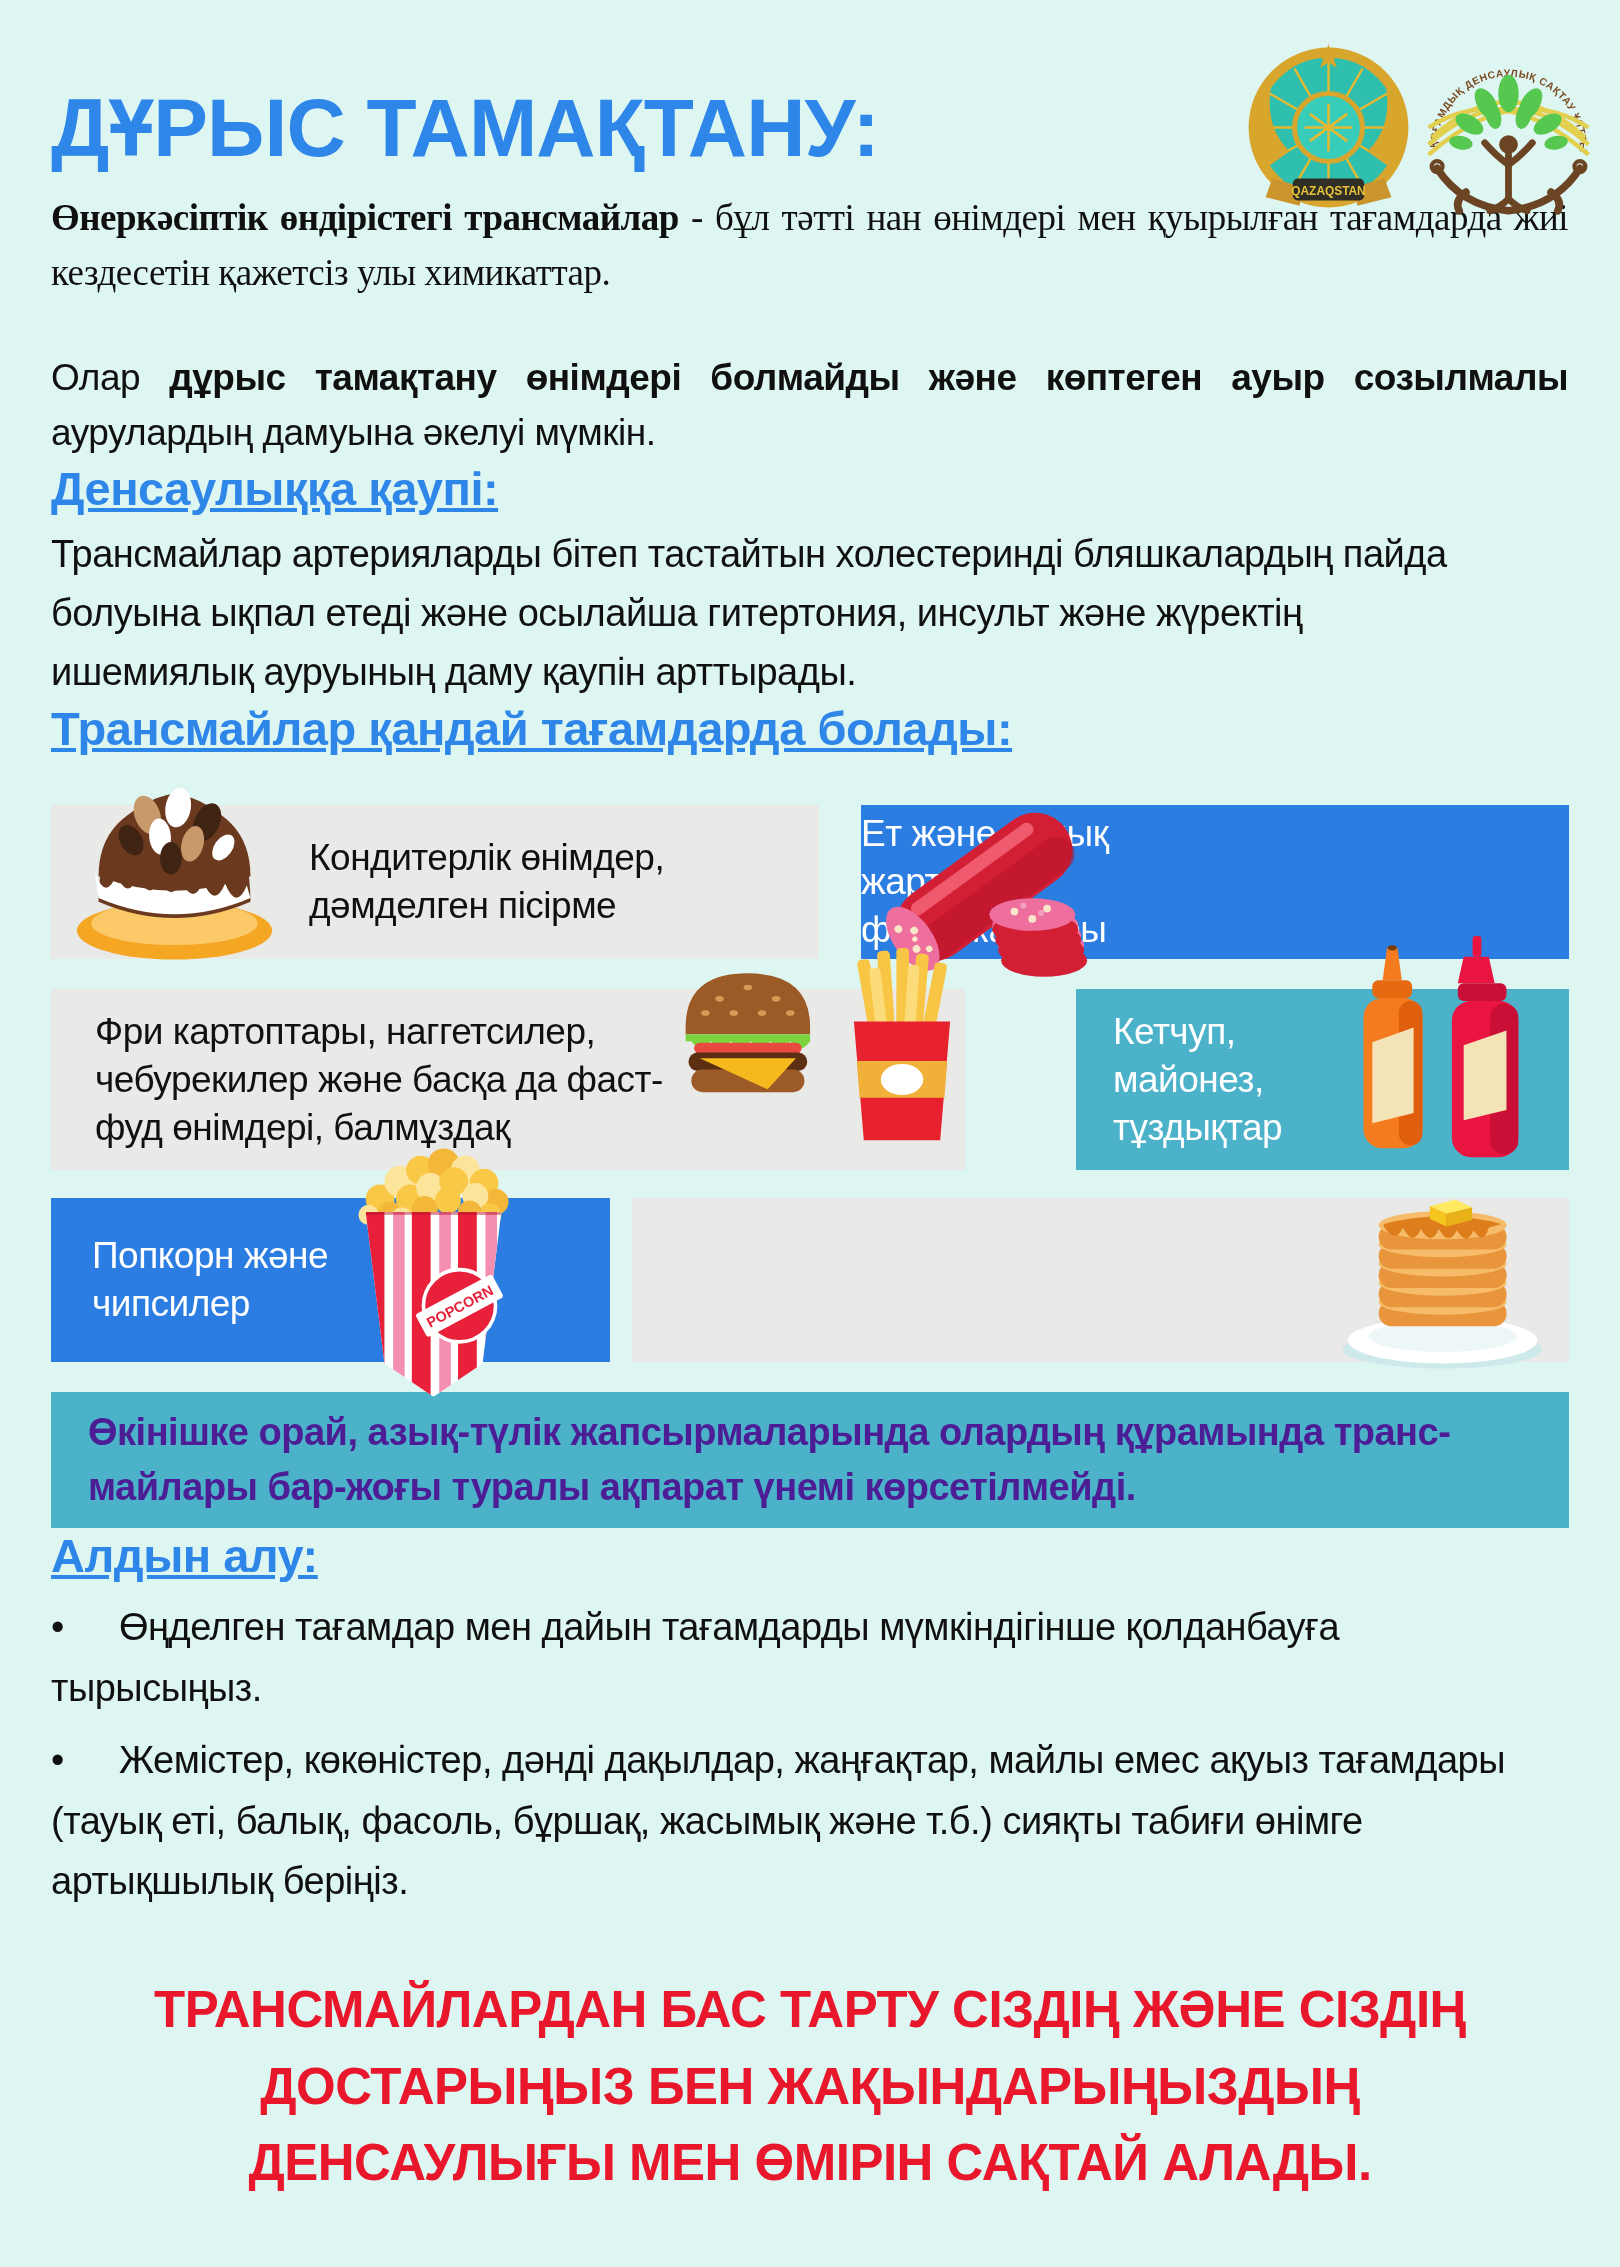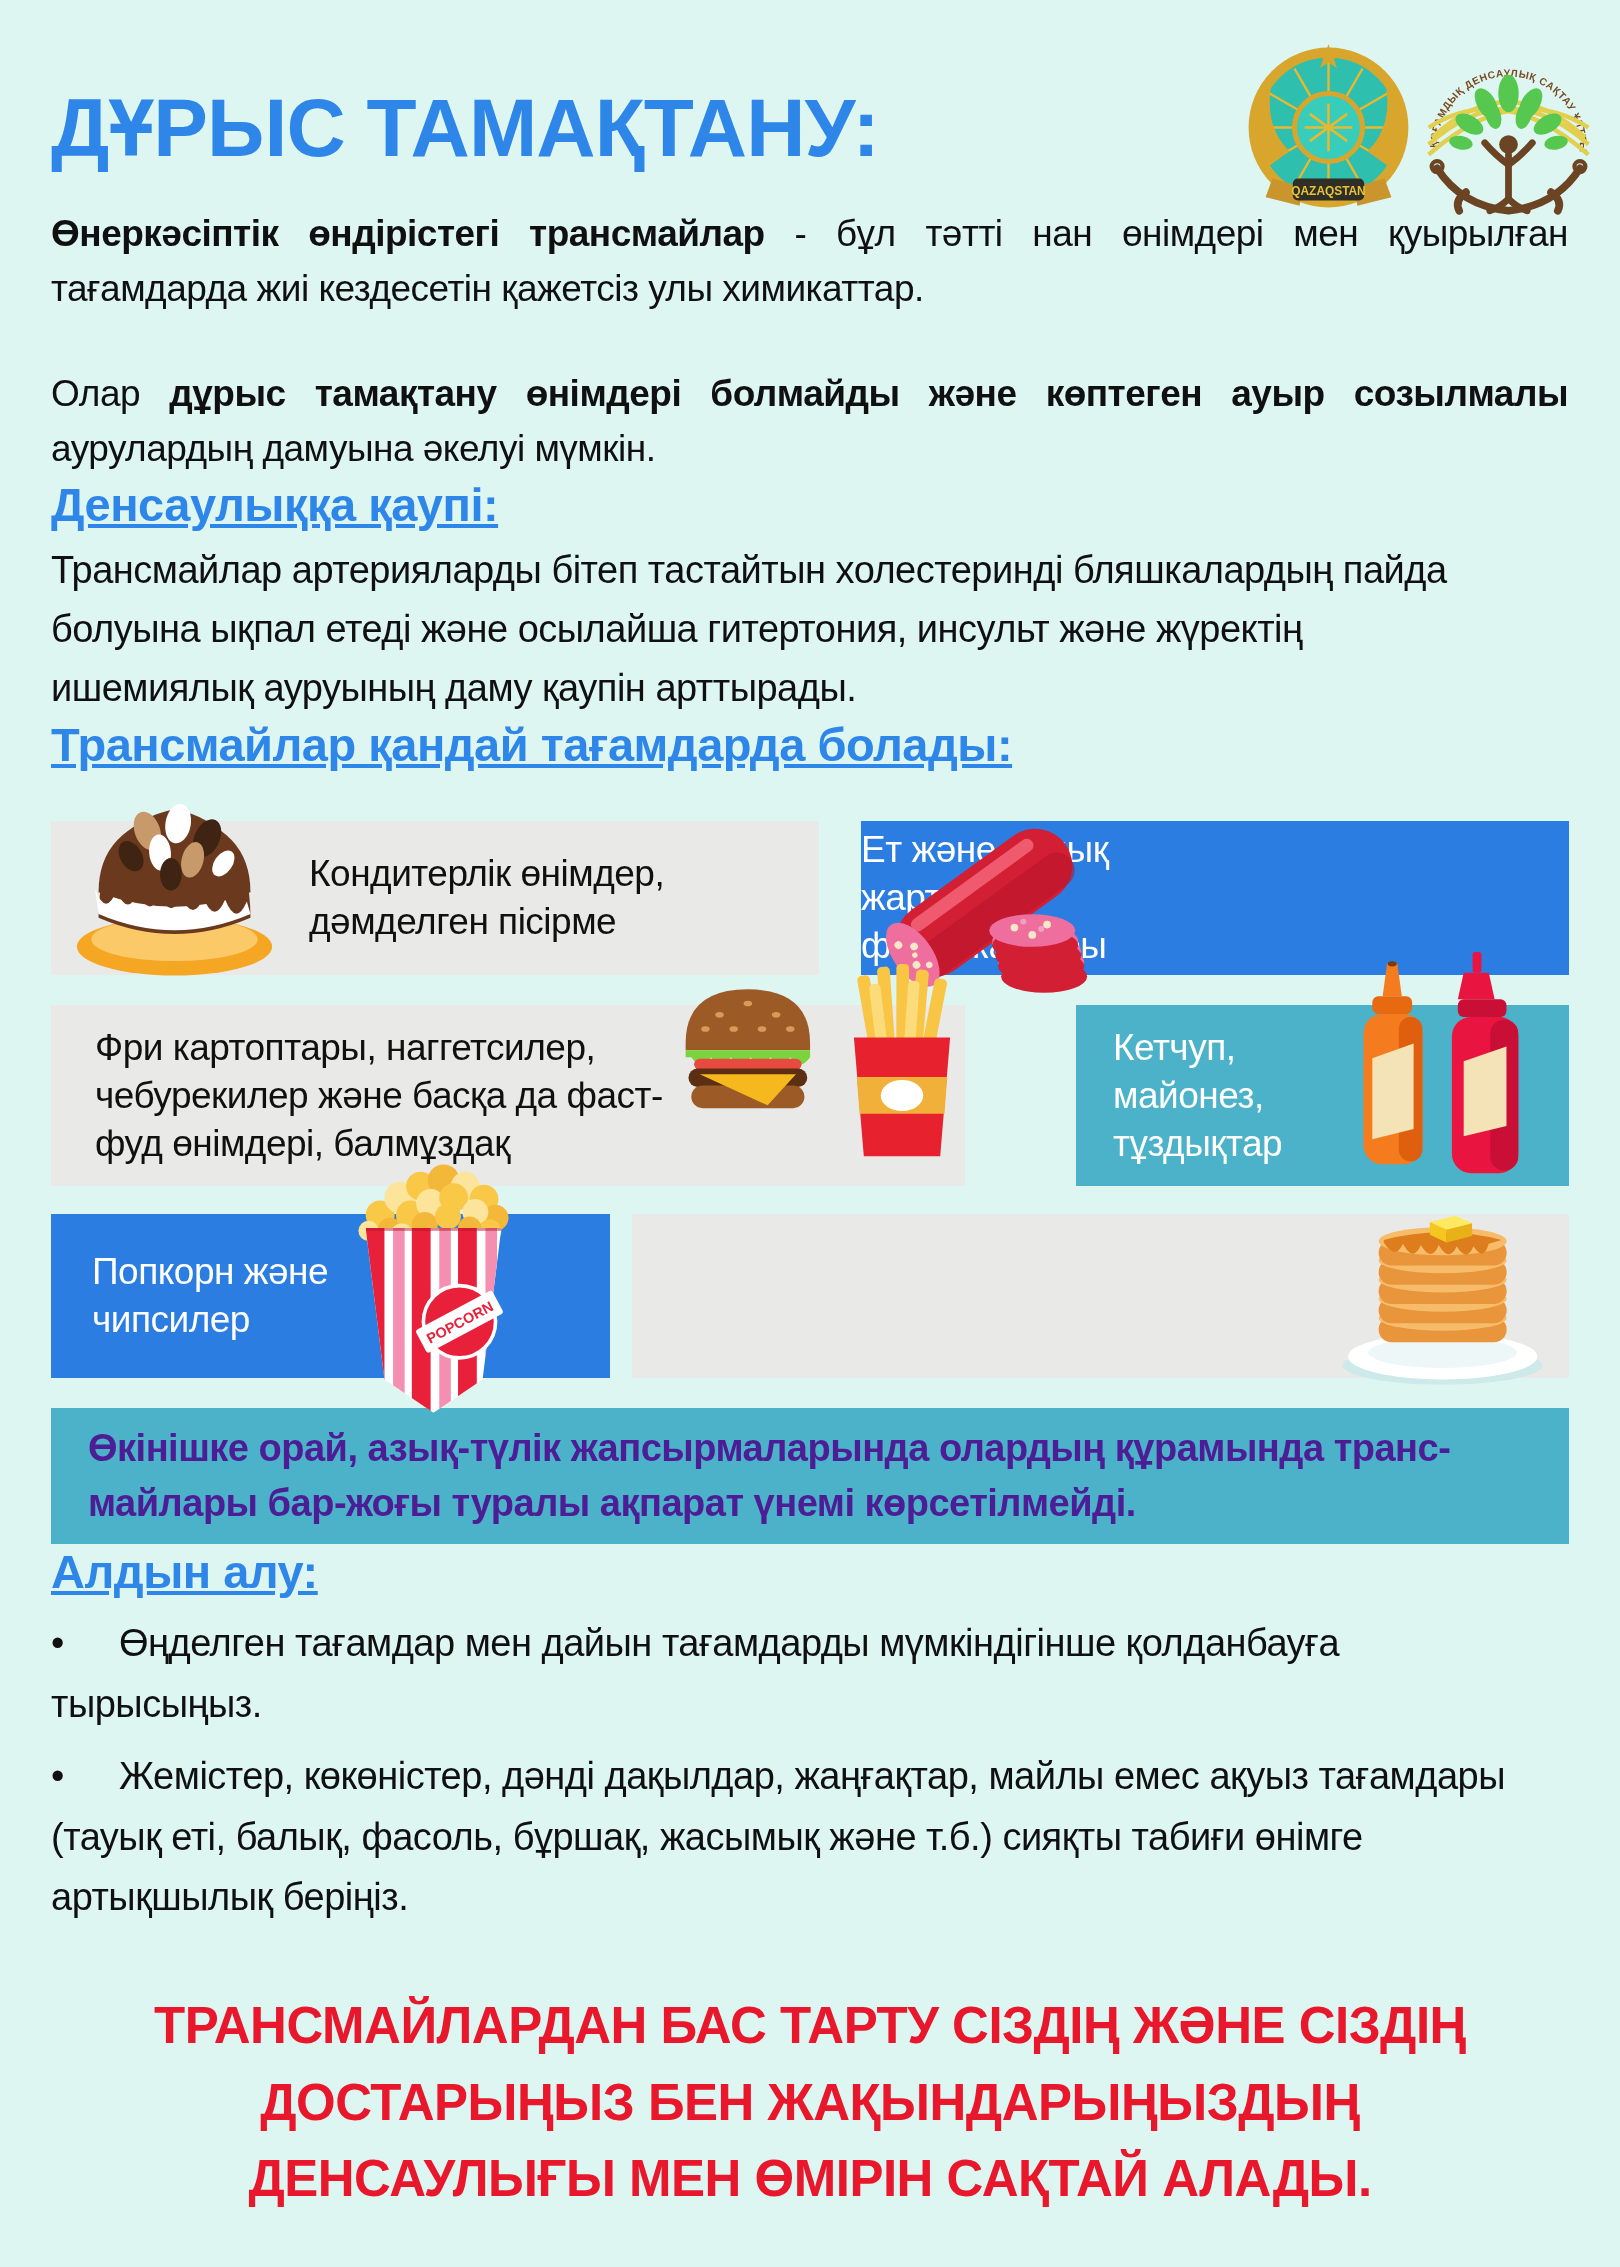--- a/index.html
+++ b/index.html
@@ -12,21 +12,21 @@
     overflow:hidden;
     box-sizing:border-box;
     padding:0 51px;
   }
   .logos{position:absolute;top:38px;right:18.3px;display:flex;align-items:flex-start;}
   .logos svg{display:block;}
   .logo-health{margin-left:-7.3px;}
   h1.title1{margin:0;padding-top:86px;font-size:82px;line-height:1.02;font-weight:700;color:#2e86e8;letter-spacing:-0.9px;}
   h2.title2{margin:9.1px 0 0 0;font-size:57px;line-height:1.05;font-weight:700;color:#2e86e8;letter-spacing:-0.9px;}
   .body-text{font-size:37px;line-height:1.5;letter-spacing:-0.5px;text-align:justify;margin:0;max-width:1517px;}
-  .intro1{margin-top:36px;}
+  .intro1{margin-top:20px;font-family:Liberation Serif, serif;}
   .intro2{margin-top:49px;}
   h3.sec{margin:0;font-size:47px;font-weight:700;color:#2e86e8;letter-spacing:-0.5px;text-decoration:underline;}
   .sec-danger{margin-top:53px;}
   .danger-text{margin-top:9.1px;max-width:1444px;text-align:left;line-height:1.55;font-size:38px;}
   .sec-foods{margin-top:40px;}
   .cards{margin-top:49px;}
   .card-row{display:flex;justify-content:space-between;position:relative;}
   .row2{margin-top:30px;}
   .row3{margin-top:27.4px;}
   .card{position:relative;display:flex;align-items:center;box-sizing:border-box;}

